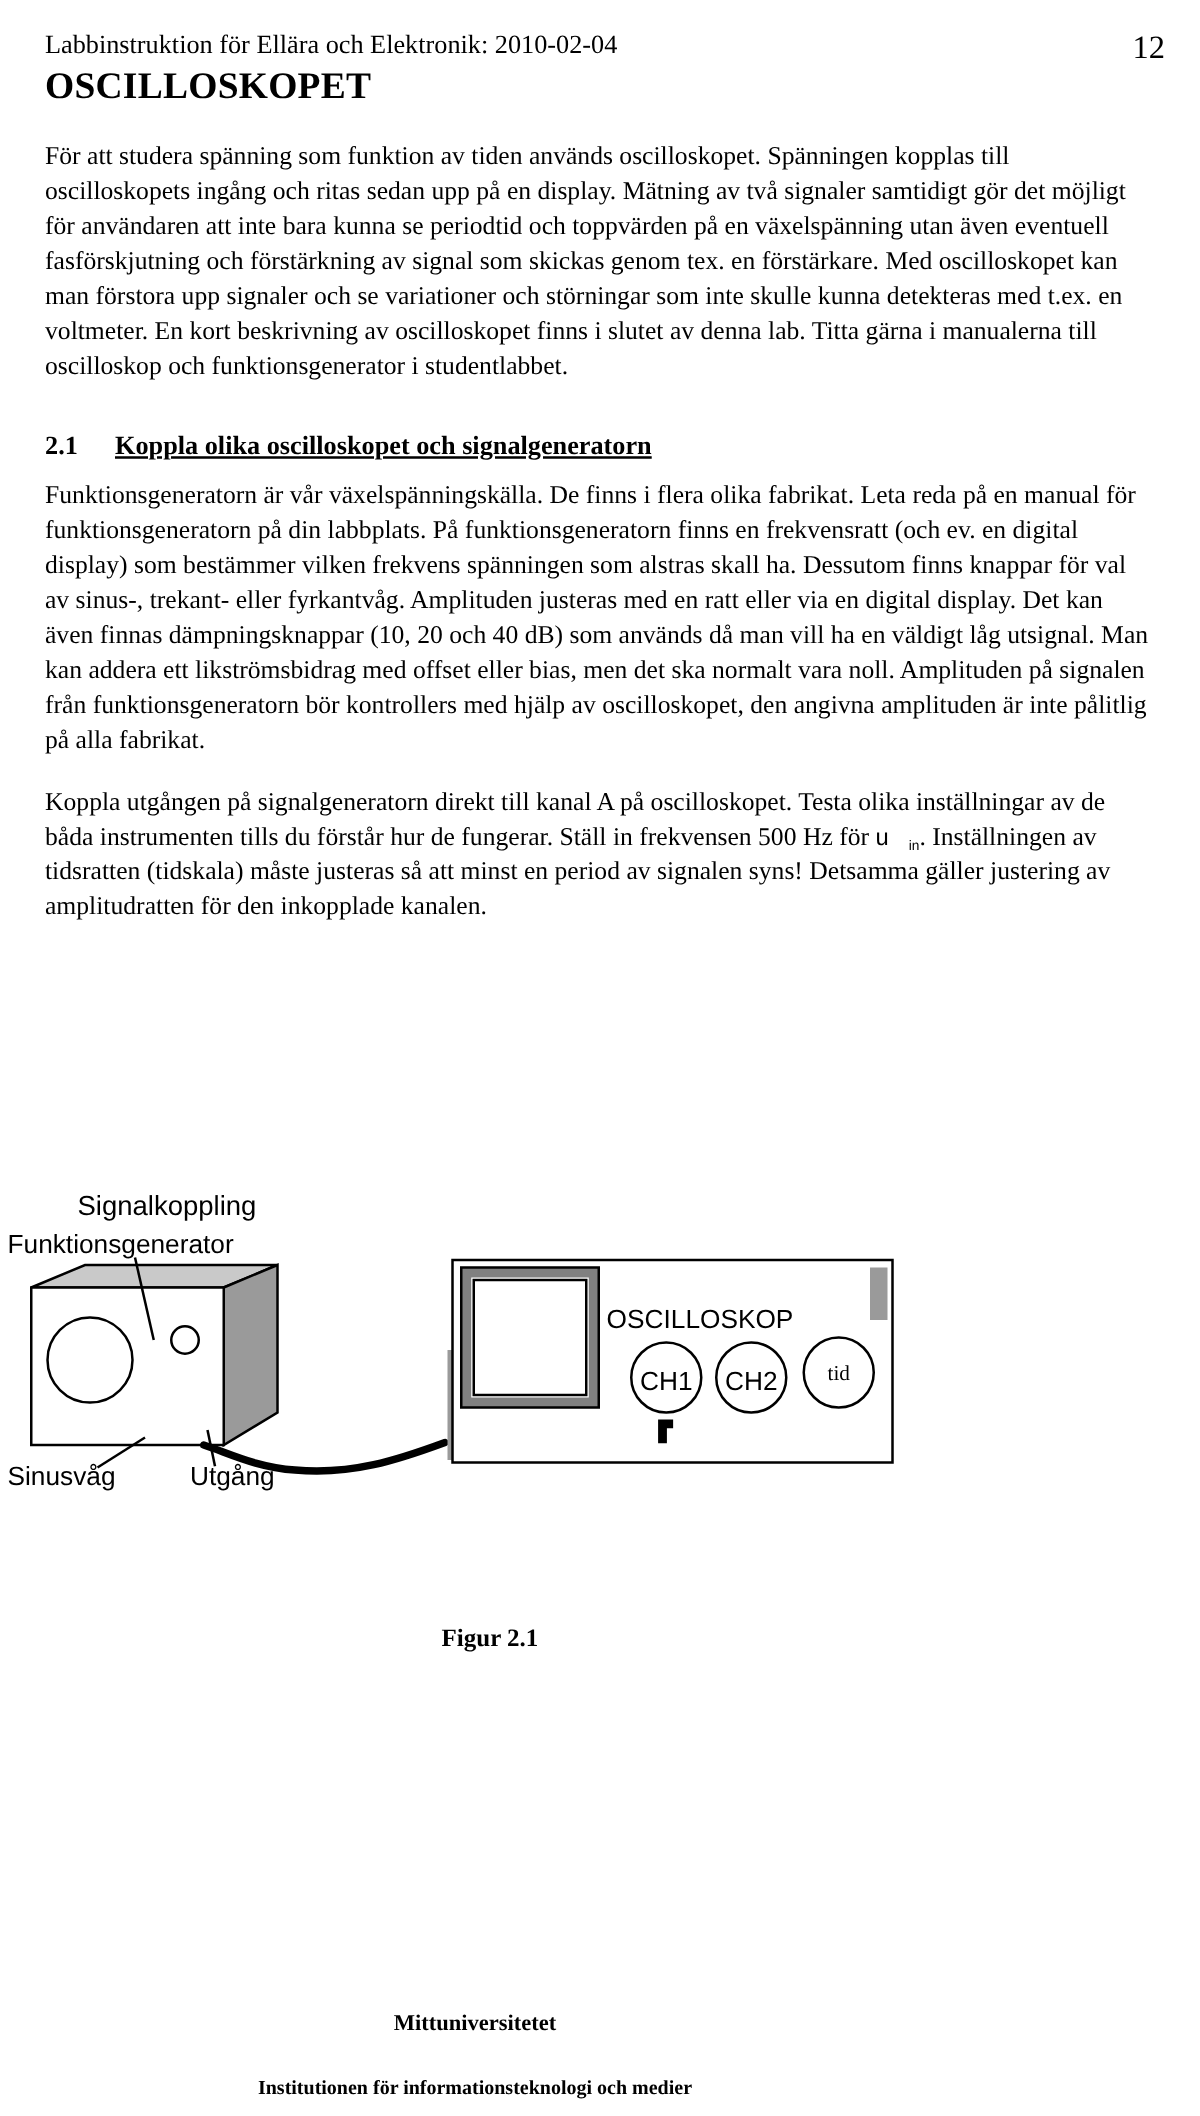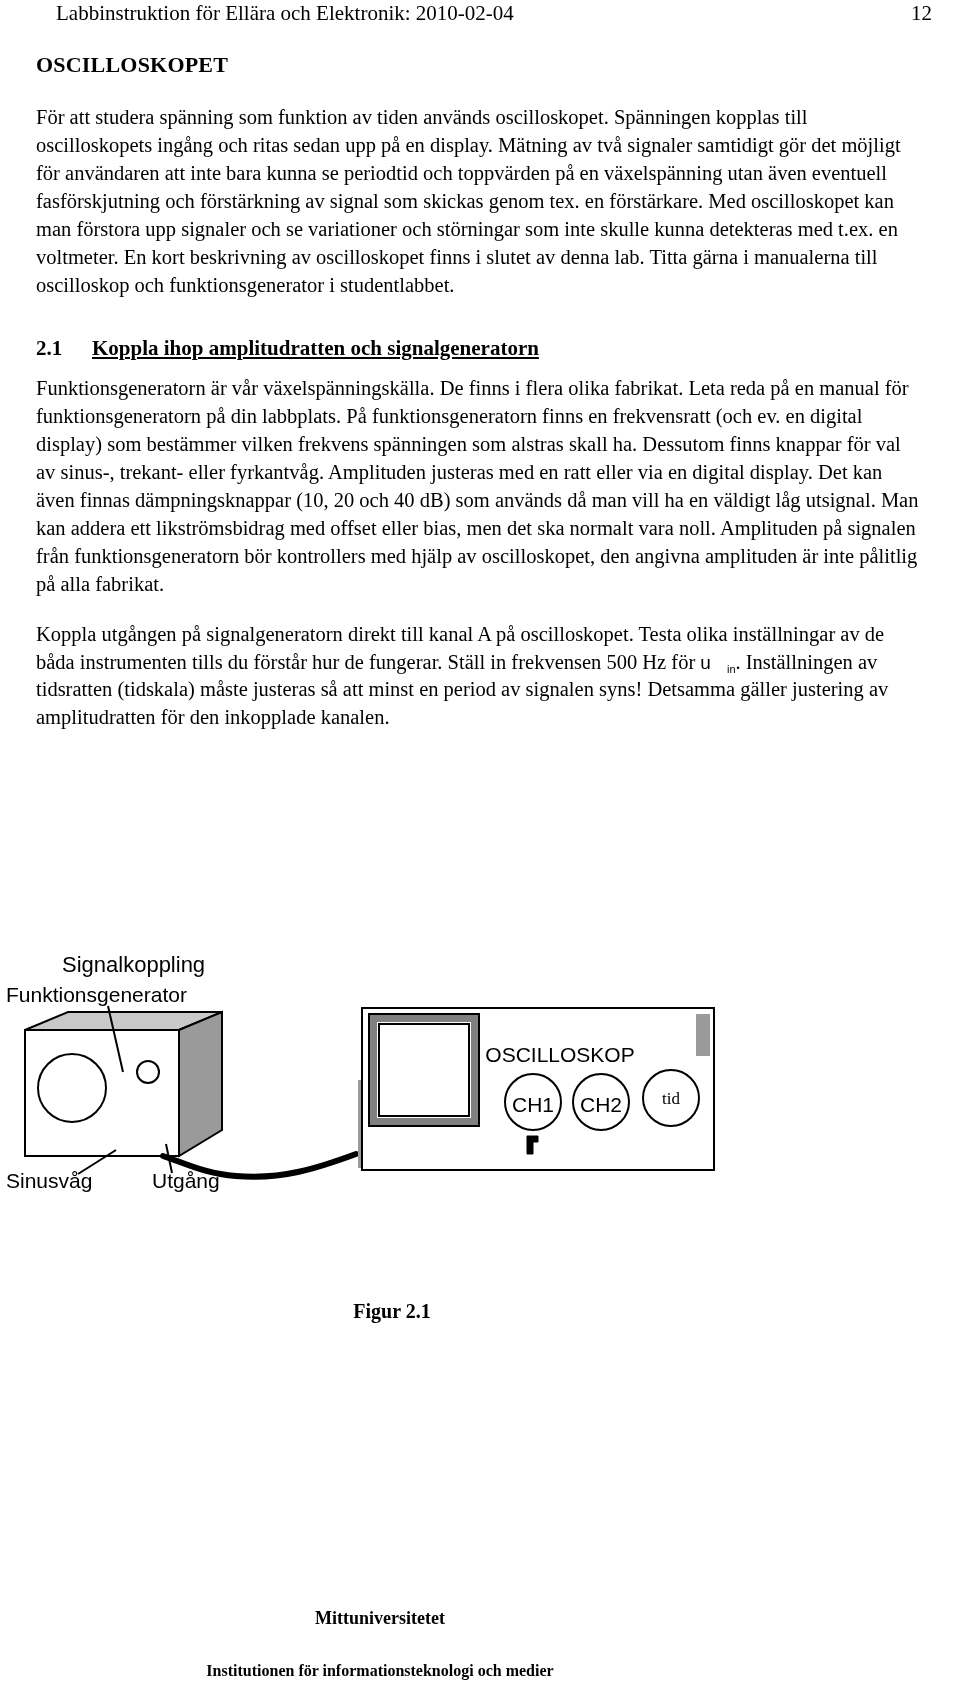--- a/index.html
+++ b/index.html
@@ -18,43 +18,42 @@
 
   .page {
     position: absolute;
     inset: 0;
     padding: 0;
   }
 
   
   .runhead {
     position: absolute;
-    top: 2px;
+    top: 24px;
     left: 36px;
     right: 28px;
     display: flex;
     justify-content: space-between;
     align-items: flex-start;
     font-size: 21px;
     line-height: 1.1;
-    margin-left: 20px;
   }
   .runhead-title { white-space: nowrap; }
-  .runhead-page  { font-size: 21px; }
+  .runhead-page  { font-size: 26px; }
 
   
   .col {
     position: absolute;
     left: 36px;
     right: 36px;
     top: 52px;
   }
 
   h1.doc-title {
-    font-size: 22px;
+    font-size: 30px;
     font-weight: bold;
     margin: 0 0 26px 0;
     letter-spacing: .2px;
   }
 
   p.body {
     font-size: 20.5px;
     line-height: 1.365;
     margin: 0 0 22px 0;
     text-align: left;
@@ -152,21 +151,21 @@
   </div>
 
   <div class="col">
 
     <h1 class="doc-title">OSCILLOSKOPET</h1>
 
     <p class="body">För att studera spänning som funktion av tiden används oscilloskopet. Spänningen kopplas till oscilloskopets ingång och ritas sedan upp på en display. Mätning av två signaler samtidigt gör det möjligt för användaren att inte bara kunna se periodtid och toppvärden på en växelspänning utan även eventuell fasförskjutning och förstärkning av signal som skickas genom tex. en förstärkare. Med oscilloskopet kan man förstora upp signaler och se variationer och störningar som inte skulle kunna detekteras med t.ex. en voltmeter. En kort beskrivning av oscilloskopet finns i slutet av denna lab. Titta gärna i manualerna till oscilloskop och funktionsgenerator i studentlabbet.</p>
 
     <div class="sec-head">
       <span class="sec-num">2.1</span>
-      <span class="sec-title">Koppla ihop amplitudratten och signalgeneratorn</span>
+      <span class="sec-title">Koppla olika oscilloskopet och signalgeneratorn</span>
     </div>
 
     <p class="body"><span class="b">Funktionsgeneratorn</span><span> är vår växelspänningskälla. De finns i flera olika fabrikat. Leta reda på en manual för funktionsgeneratorn på din labbplats. På funktionsgeneratorn finns en frekvensratt (och ev. en digital display) som bestämmer vilken frekvens spänningen som alstras skall ha. Dessutom finns knappar för val av sinus-, trekant- eller fyrkantvåg. Amplituden justeras med en ratt eller via en digital display. Det kan även finnas dämpningsknappar (10, 20 och 40 dB) som används då man vill ha en väldigt låg utsignal. Man kan addera ett likströmsbidrag med offset eller bias, men det ska normalt vara noll. Amplituden på signalen från funktionsgeneratorn bör kontrollers med hjälp av oscilloskopet, den angivna amplituden är inte pålitlig på alla fabrikat.</span></p>
 
     <p class="body"><span>Koppla utgången på signalgeneratorn direkt till kanal A på oscilloskopet. Testa olika inställningar av de båda instrumenten tills du förstår hur de fungerar. Ställ in frekvensen 500 Hz för </span><span class="sans-sub"><span>u</span><sub>in</sub></span><span>. Inställningen av tidsratten (tidskala) måste justeras så att minst en period av signalen syns! Detsamma gäller justering av amplitudratten för den inkopplade kanalen.</span></p>
 
   </div>
 
   <div class="figure-wrap">
     <svg class="fig-svg" width="960" height="420" viewBox="0 0 960 420">

